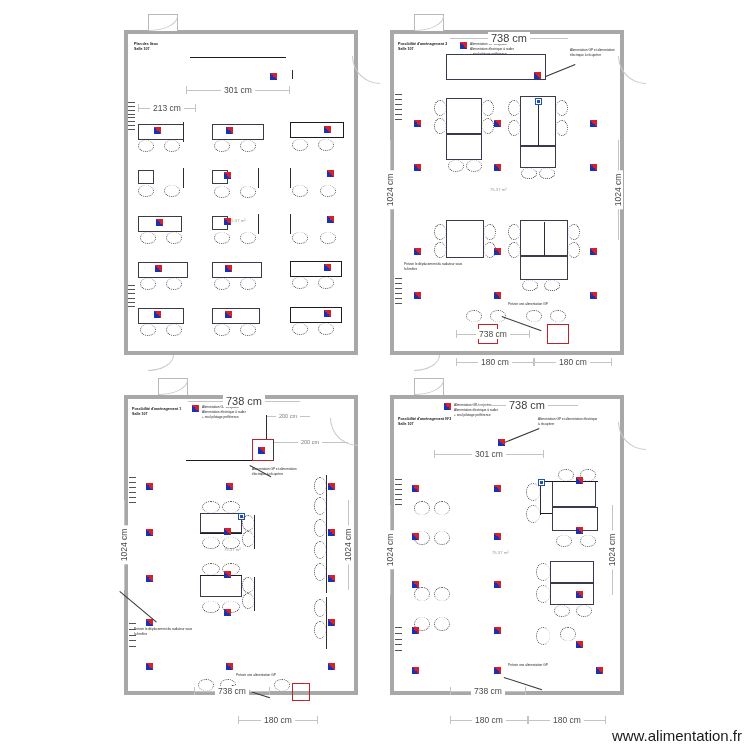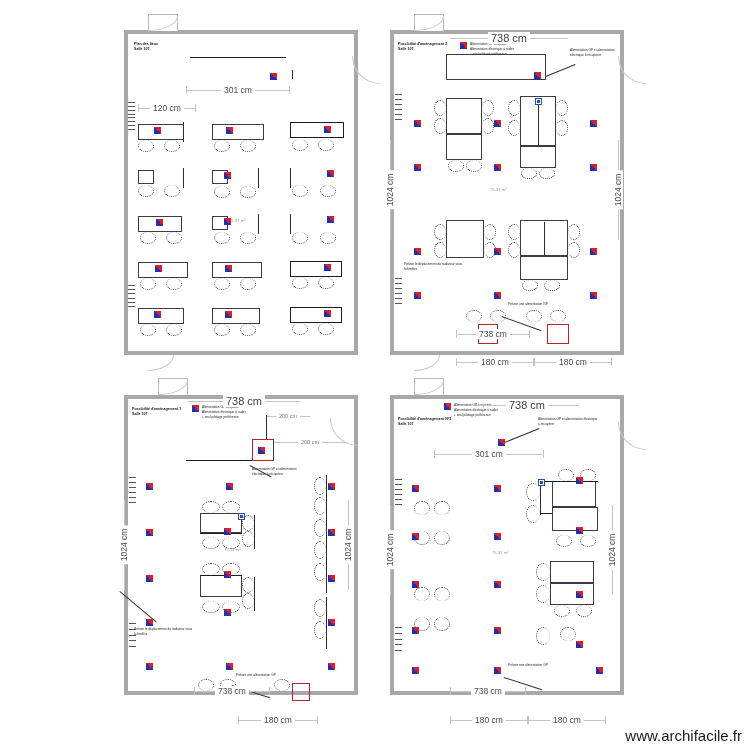--- a/index.html
+++ b/index.html
@@ -131,21 +131,21 @@
         <i></i>
         <i></i>
         <i></i>
         <i></i>
     </div>
 
     <div class="dim mid" style="left:14px;top:72px;width:58px;height:12px;">
       <div class="bar"></div>
         <div class="cap-l"></div>
         <div class="cap-r"></div>
-      <span>120 cm</span>
+      <span>213 cm</span>
     </div>
 
     <div class="area" style="left:105px;top:188px;">75.37 m²</div>
 
     <div class="desk" style="left:14px;top:94px;width:46px;height:16px;"></div>
     <div class="outlet" style="left:30px;top:97px;"></div>
     <div class="vline" style="left:59px;top:92px;height:20px;"></div>
     <div class="chair" style="left:14px;top:110px;width:16px;height:12px;border-top:none;"></div>
     <div class="chair" style="left:40px;top:110px;width:16px;height:12px;border-top:none;"></div>
 
@@ -682,14 +682,14 @@
     <span>180 cm</span>
   </div>
 
   <div class="door" style="left:414px;top:378px;width:30px;height:17px;
        border-bottom:none;"></div>
   <div class="door-arc" style="left:415px;top:380px;width:29px;height:15px;
        border-radius:0 0 100% 0;border-top:none;border-left:none;"></div>
   <div class="door-arc" style="left:618px;top:422px;width:28px;height:28px;
        border-radius:0 0 0 100%;border-top:none;border-right:none;"></div>
 
-  <div class="wm">www.archifacile.fr</div>
+  <div class="wm">www.alimentation.fr</div>
 </div>
 
 </body></html>

